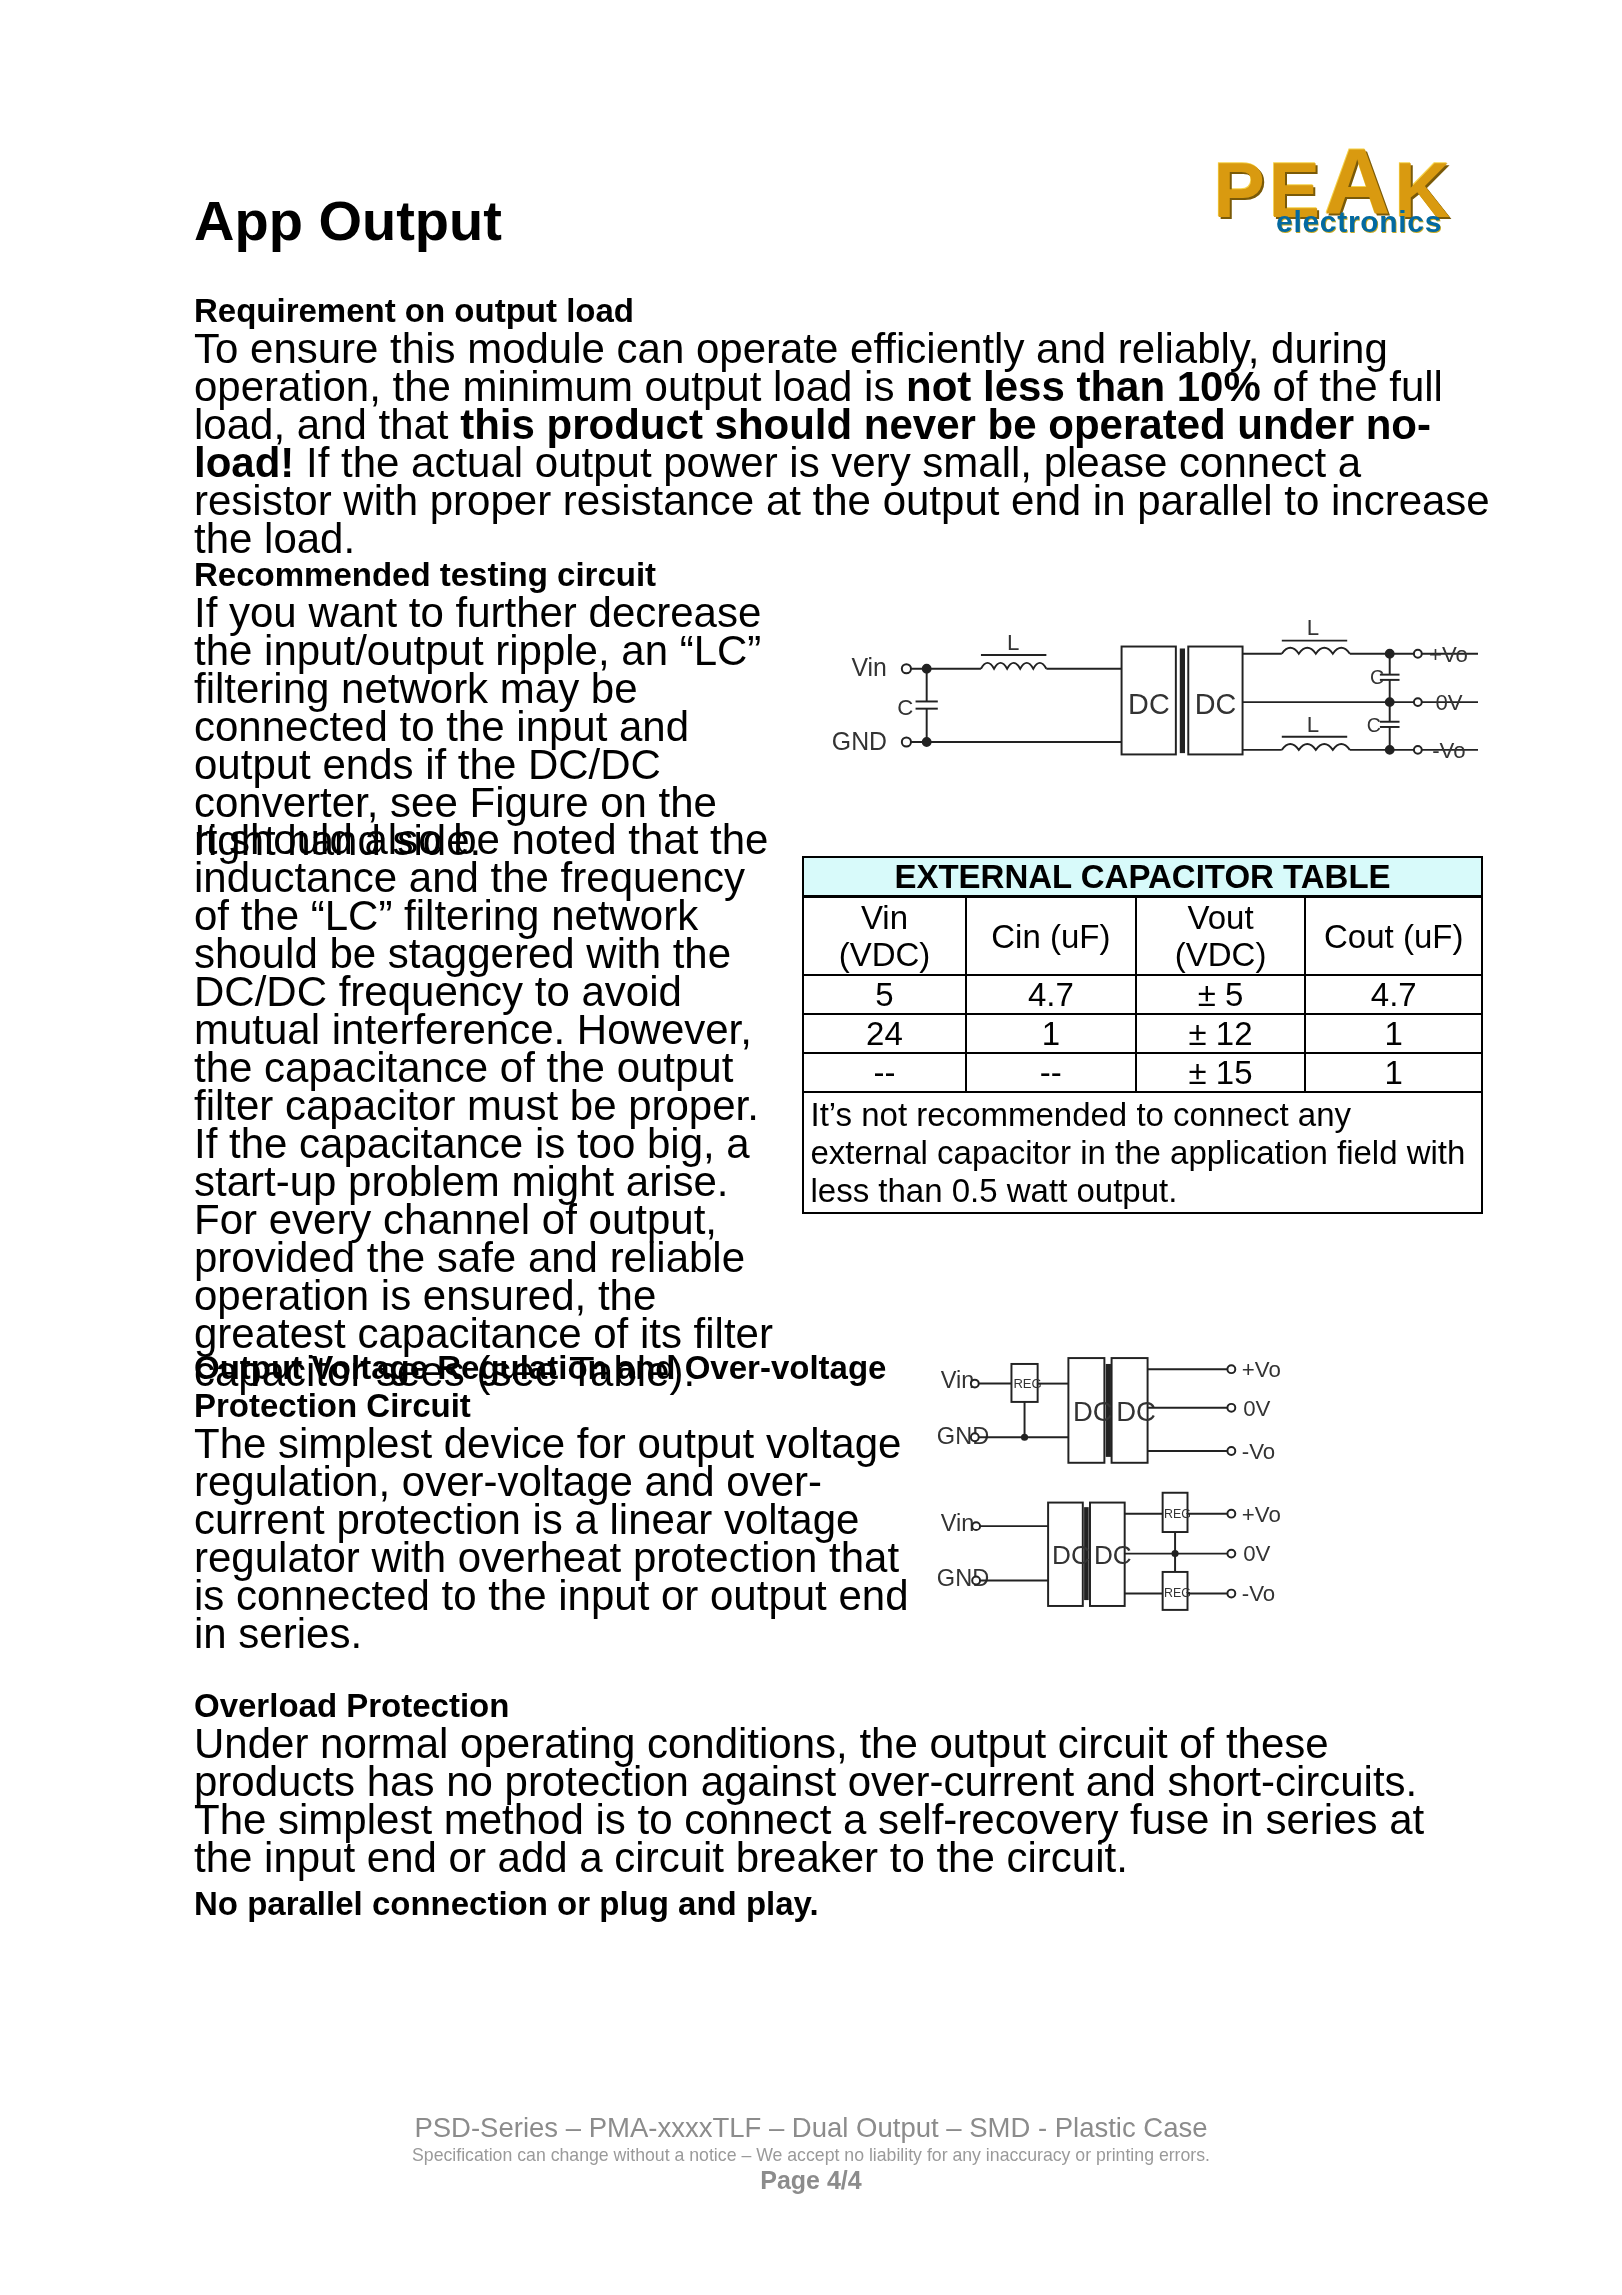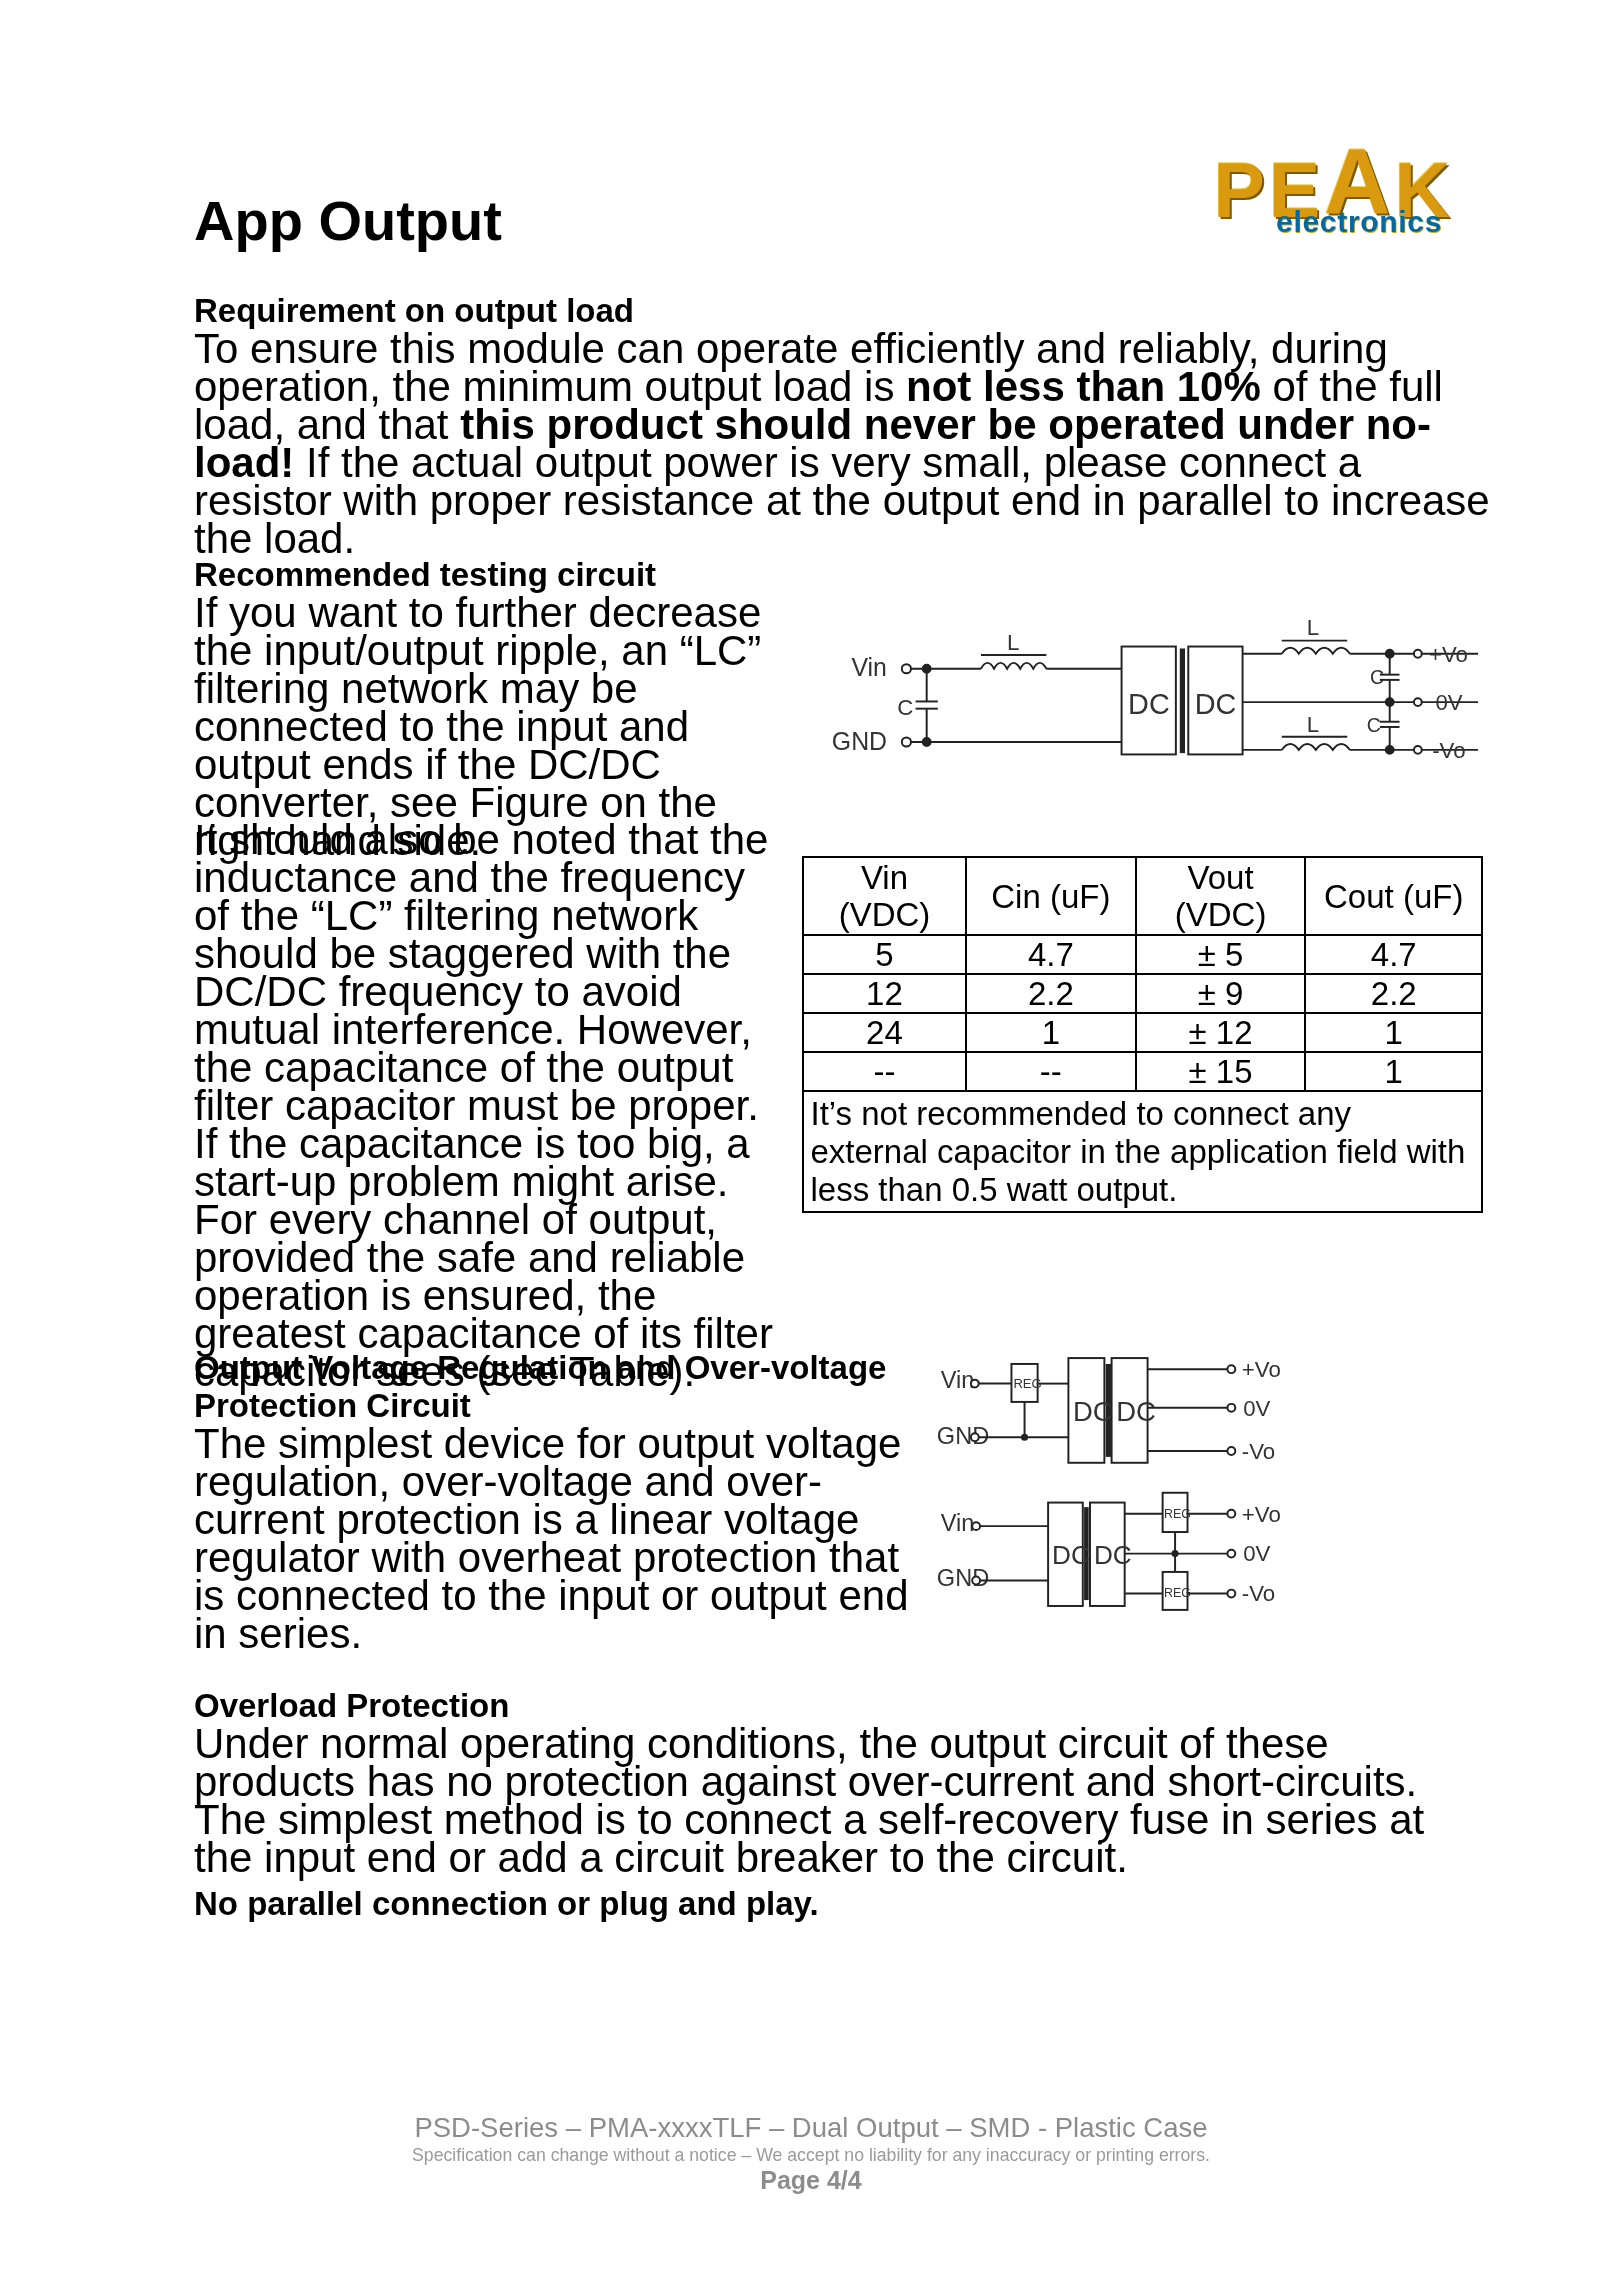--- a/index.html
+++ b/index.html
@@ -120,37 +120,34 @@
     <text x="930" y="227" font-size="34" fill="#333" stroke="none">-Vo</text>
   </svg>
 </div>
 
 <div class="abs sec3">
   <div class="para">It should also be noted that the inductance and the frequency of the “LC” filtering network should be staggered with the DC/DC frequency to avoid mutual interference. However, the capacitance of the output filter capacitor must be proper. If the capacitance is too big, a start-up problem might arise. For every channel of output, provided the safe and reliable operation is ensured, the greatest capacitance of its filter capacitor sees (see Table).</div>
 </div>
 
 <table class="abs cap-table">
   <tbody>
+      <tr>
+    <td colspan="4" class="tbl-title">EXTERNAL CAPACITOR TABLE</td>
+  </tr>
   <tr class="hdr">
     <td style="width:24%"><span>Vin</span><br><span>(VDC)</span></td>
     <td style="width:25%">Cin (uF)</td>
     <td style="width:25%"><span>Vout</span><br><span>(VDC)</span></td>
     <td style="width:26%">Cout (uF)</td>
   </tr>
   <tr class="row">
     <td>5</td>
     <td>4.7</td>
     <td>± 5</td>
     <td>4.7</td>
-  </tr>
-  <tr class="row">
-    <td>12</td>
-    <td>2.2</td>
-    <td>± 9</td>
-    <td>2.2</td>
   </tr>
   <tr class="row">
     <td>24</td>
     <td>1</td>
     <td>± 12</td>
     <td>1</td>
   </tr>
   <tr class="row">
     <td>--</td>
     <td>--</td>

